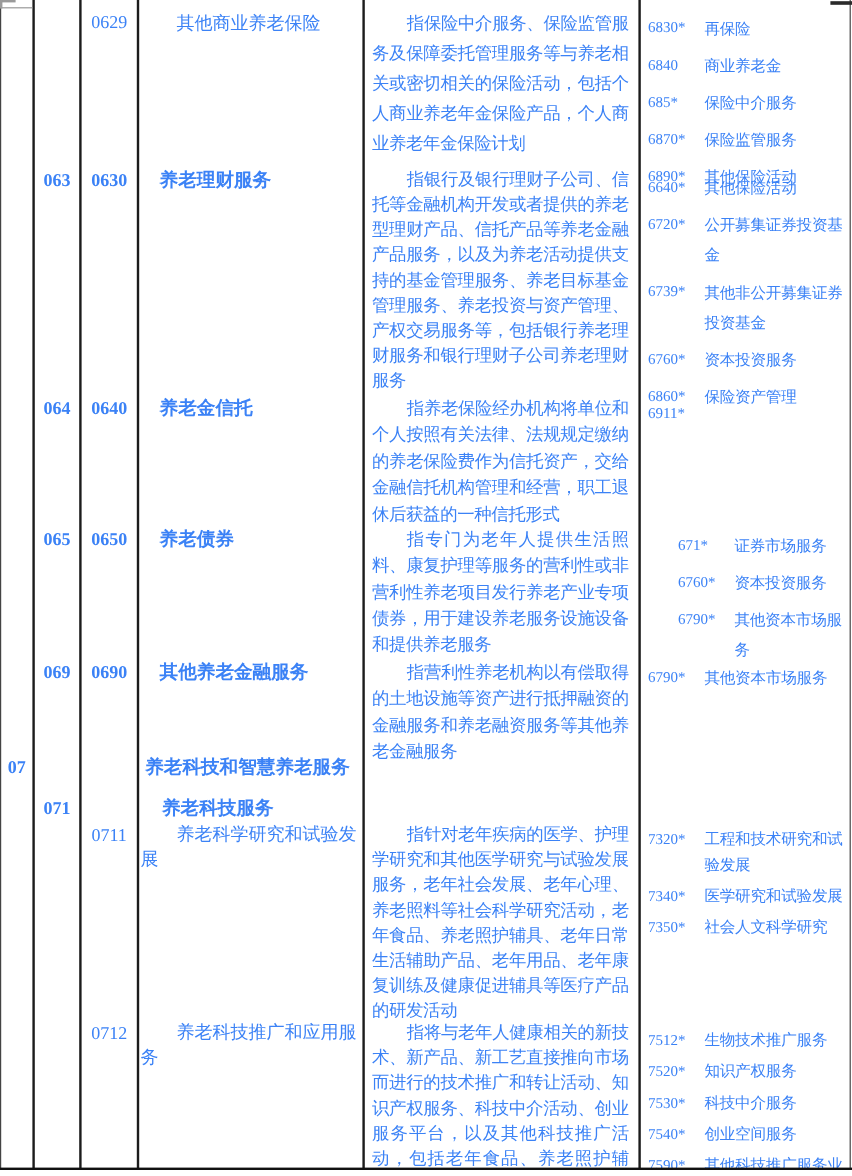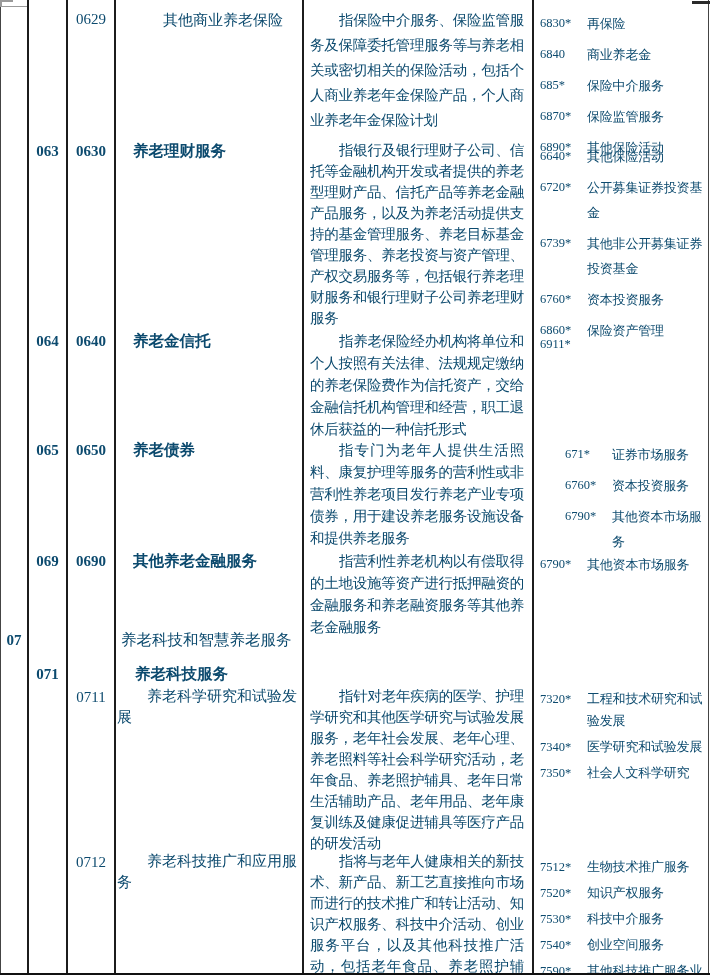--- a/index.html
+++ b/index.html
@@ -1,31 +1,31 @@
 <!DOCTYPE html>
 <html><head>
 <meta charset="utf-8">
 <style>
   html,body{margin:0;padding:0;background:#fff;}
   .page{
     position:relative;width:710px;height:980px;background:#ffffff;
     font-family:"Liberation Serif","DejaVu Serif",serif;
-    color:#0c4a6e;overflow:hidden;
+    color:#3b82f6;overflow:hidden;
   }
   .vline{position:absolute;top:0;height:974px;width:2px;background:#1c1c1c;z-index:3;}
   .vline.thin{width:1px;background:#444;}
   .row{position:absolute;left:0;width:710px;display:grid;
        grid-template-columns:28px 39px 48px 188px 230px 177px;
        align-items:start;z-index:1;}
   .code{display:block;text-align:center;font-size:15px;line-height:22px;}
   .lvl-class .code,.lvl-section .code,.lvl-group .code{font-weight:bold;}
   .name{font-size:15px;}
   .name-item{padding:0 4px 0 2px;text-indent:2em;}
   .name-class{font-weight:bold;font-size:15.5px;padding-left:18px;}
-  .name-section{font-weight:normal;font-size:15.5px;padding-left:6px;}
+  .name-section{font-weight:bold;font-size:15.5px;padding-left:6px;}
   .name-group{font-weight:bold;font-size:15.5px;padding-left:20px;}
   .desc{font-size:14.5px;letter-spacing:-0.3px;text-align:justify;
         text-indent:2em;padding:0 9px 0 7px;}
   .refs{padding:0 2px 0 7px;font-size:13px;}
   .ref{display:flex;}
   .ref-code{flex:0 0 47px;width:47px;font-size:12.5px;}
   .ref-label{flex:1;letter-spacing:-0.2px;}
   .hborder{position:absolute;left:0;width:710px;height:2px;background:#111;z-index:6;}
   .mask{position:absolute;left:0;width:710px;top:975px;height:5px;background:#fff;z-index:5;}
   .artifact{position:absolute;background:#9a9a9a;z-index:7;}
@@ -42,21 +42,21 @@
   <div class="vline" style="left:114px"></div>
   <div class="vline" style="left:302px"></div>
   <div class="vline" style="left:532px"></div>
   <div class="vline thin" style="left:708px"></div>
 
   <div id="rows">
       <div class="row lvl-item" style="top: 8px;">
         <span class="code"></span>
         <span class="code"></span>
         <span class="code">0629</span>
-        <div class="name name-item" style="line-height: 25px; text-align: center;">其他商业养老保险</div>
+        <div class="name name-item" style="line-height: 25px;">其他商业养老保险</div>
         <div class="desc" style="line-height: 25px;">指保险中介服务、保险监管服务及保障委托管理服务等与养老相关或密切相关的保险活动，包括个人商业养老年金保险产品，个人商业养老年金保险计划</div>
         <div class="refs" style="padding-top: 3px;">
           <div class="ref" style="line-height: 25px; margin-bottom: 6px;">
             <span class="ref-code">6830*</span>
             <span class="ref-label">再保险</span>
           </div>
           <div class="ref" style="line-height: 25px; margin-bottom: 6px;">
             <span class="ref-code">6840</span>
             <span class="ref-label">商业养老金</span>
           </div>

